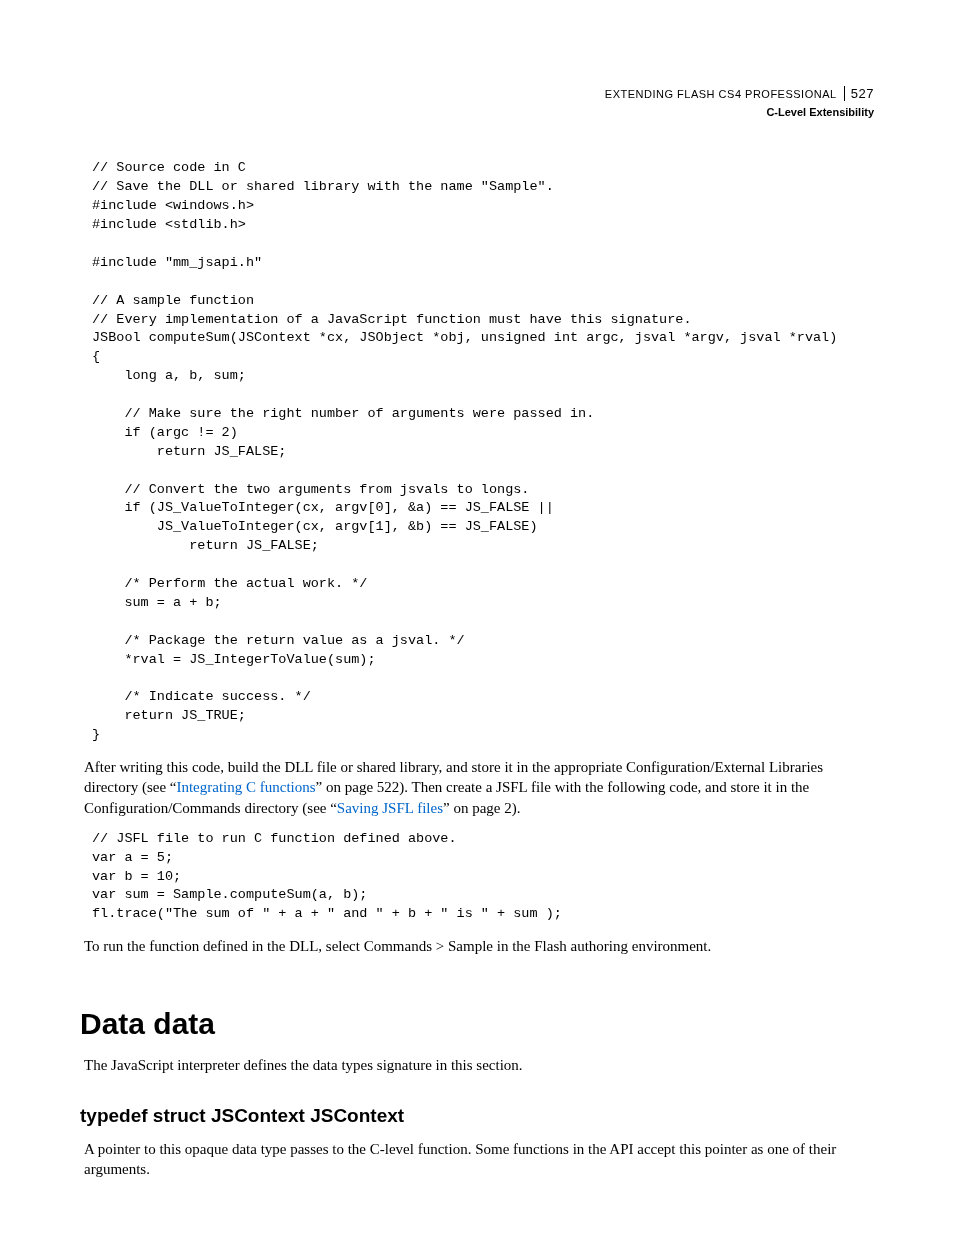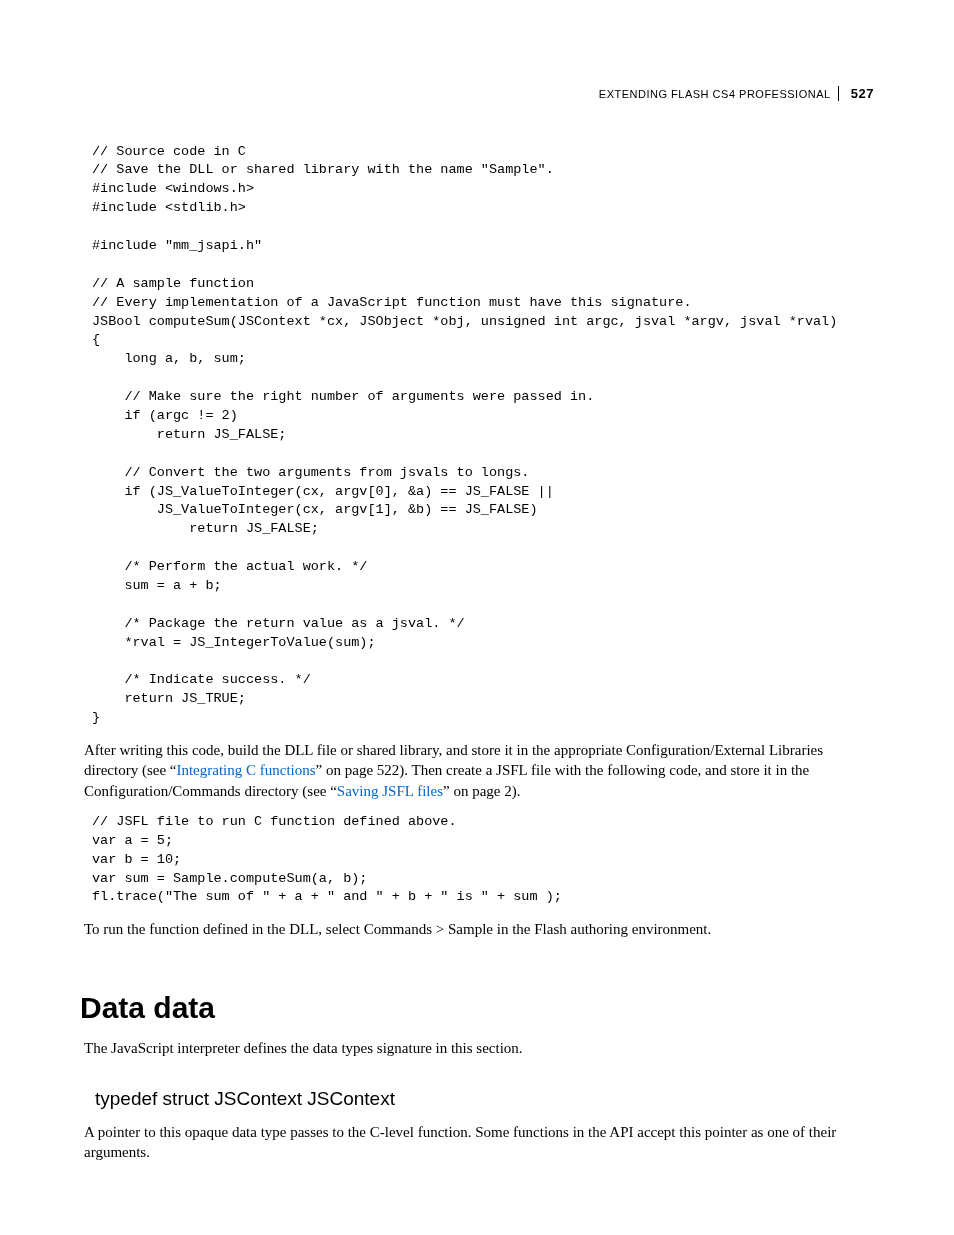--- a/index.html
+++ b/index.html
@@ -16,24 +16,24 @@
   .header {
     text-align: right;
     margin-bottom: 40px;
     font-family: "Myriad Pro", Arial, sans-serif;
   }
   .header-line1 {
     font-size: 11px;
     letter-spacing: 0.5px;
   }
   .header-line1 .pgnum {
-    font-weight: bold;
+    font-weight: normal;
     font-size: 13px;
     border-left: 1px solid #000;
-    padding-left: 12px;
+    padding-left: 6px;
     margin-left: 4px;
   }
   .header-line2 {
     font-size: 11px;
     font-weight: bold;
     margin-top: 2px;
   }
   pre.code {
     font-family: "Courier New", Courier, monospace;
     font-size: 13.5px;
@@ -49,33 +49,34 @@
     text-decoration: none;
   }
   h1.section {
     font-family: "Myriad Pro", Arial, sans-serif;
     font-weight: bold;
     font-size: 30px;
     margin: 48px 0 10px 0;
   }
   h2.sub {
     font-family: "Myriad Pro", Arial, sans-serif;
-    font-weight: normal;
+    font-weight: bold;
     font-size: 19px;
-    margin: 28px 0 6px 15px;
+    margin: 28px 0 6px 0;
   }
 </style>
 </head>
 <body>
 
 <div class="header">
   <div class="header-line1">
     <span>EXTENDING FLASH CS4 PROFESSIONAL</span>
     <span class="pgnum">527</span>
   </div>
+  <div class="header-line2">C-Level Extensibility</div>
 </div>
 
 <pre class="code">// Source code in C
 // Save the DLL or shared library with the name "Sample".
 #include &lt;windows.h&gt;
 #include &lt;stdlib.h&gt;
 
 #include "mm_jsapi.h"
 
 // A sample function

